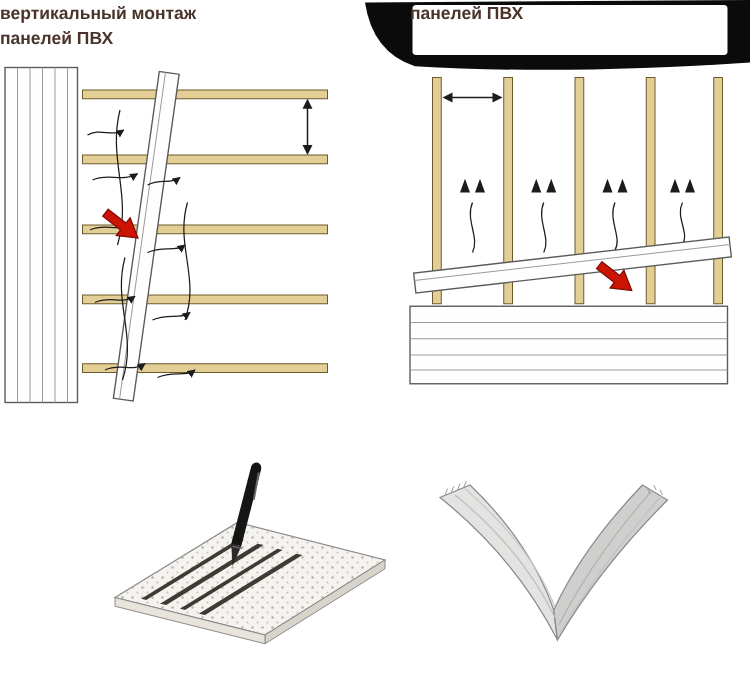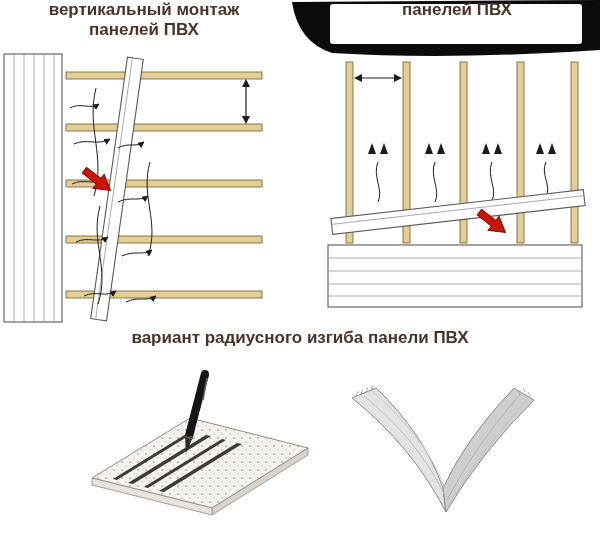--- a/index.html
+++ b/index.html
@@ -3,22 +3,22 @@
 <meta charset="utf-8">
 <style>
   html,body{margin:0;padding:0;background:#fff;}
   .stage{
     position:relative;width:600px;height:548px;overflow:hidden;
     background:var(--bg,#fff);
     font-family:"Liberation Sans",sans-serif;
   }
   .stage svg{position:absolute;display:block;}
   .title{
-    position:absolute;text-align:center;font-weight:bold;
-    font-size:17px;line-height:20px;color:var(--title_text,#4a332a);
+    position:absolute;text-align:left;font-weight:bold;
+    font-size:14px;line-height:20px;color:var(--title_text,#4a332a);
     z-index:5;
   }
   .panel{fill:var(--panel_fill,#fefefe);stroke:var(--panel_stroke,#5a5a5a);stroke-width:1.1;}
   .thinline{stroke:#9a9a9a;stroke-width:0.8;fill:none;}
   .batten{fill:var(--batten,#e3cf96);stroke:var(--batten_border,#6d5a2b);stroke-width:0.8;}
   .ink-fill{fill:var(--ink,#1c1c1c);stroke:none;}
   .inkline{stroke:var(--ink,#1c1c1c);stroke-width:1.2;fill:none;}
   .flow{stroke:var(--ink,#1c1c1c);stroke-width:1;fill:none;}
   .red-arrow{fill:var(--red_arrow,#cc1405);stroke:var(--red_arrow_border,#7e0c04);stroke-width:1;}
   .blob{fill:var(--black,#0b0b0b);}
@@ -38,21 +38,20 @@
 
   <div class="title" style="left:0;top:5;width:288px;">
     <div>вертикальный монтаж</div>
     <div>панелей ПВХ</div>
   </div>
 
   <div class="title" style="left:328;top:5;width:258px;left:328px;">
     <div>панелей ПВХ</div>
   </div>
 
-  <div class="title" style="left:60px;top:328px;width:480px;">вариант радиусного изгиба панели ПВХ</div>
 
   <svg style="left:0;top:44px;z-index:2" width="300" height="285" viewBox="0 0 300 285">
     <defs>
       <marker id="arrA" viewBox="0 0 10 10" refX="9" refY="5" markerWidth="6.5" markerHeight="6.5" orient="auto">
         <path d="M0,0 L10,5 L0,10 Z" class="ink-fill"></path>
       </marker>
     </defs>
 
     <g>
       <rect class="panel" x="4" y="10" width="58" height="268"></rect>

